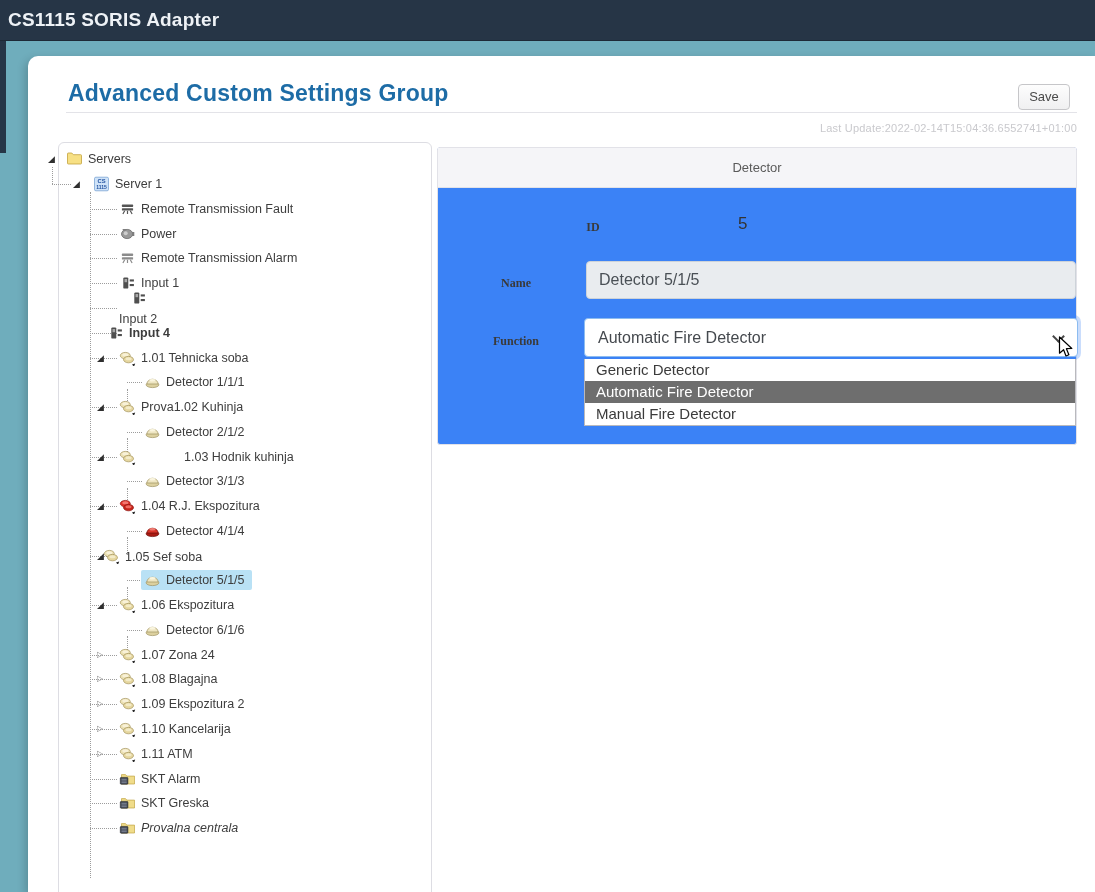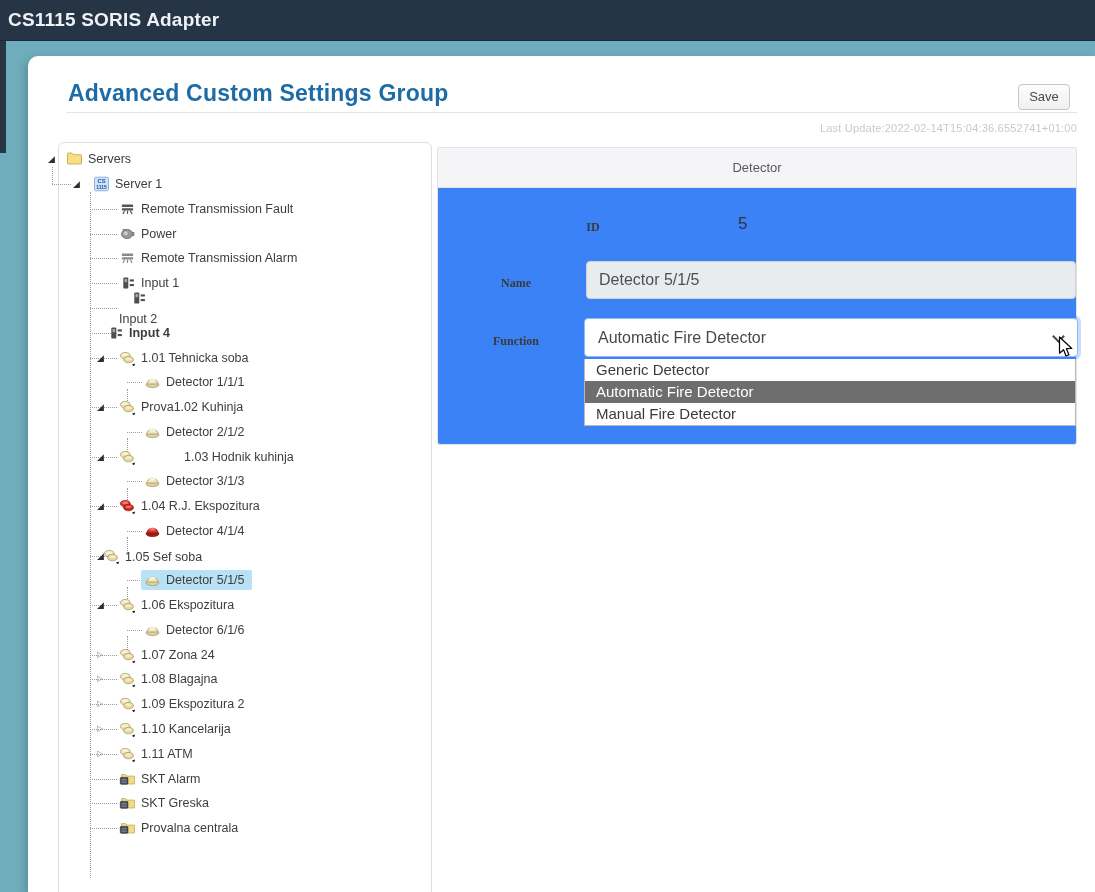--- a/index.html
+++ b/index.html
@@ -513,21 +513,21 @@
             <path d="M2 5 V3.6 h4 l1.4 1.5 H15 V13 H2 Z" fill="#f0dc8a" stroke="#c2a544" stroke-width="0.7"></path>
             <rect x="0.8" y="6.4" width="7.6" height="6.8" rx="0.8" fill="#414652" stroke="#23262e" stroke-width="0.6"></rect>
             <path d="M2 8.3 h5.2 M2 10 h5.2 M2 11.7 h5.2" stroke="#9aa2b5" stroke-width="0.7"></path>
           </svg>
         </span>
         <span class="tlabel">SKT Greska</span>
       </span>
     </div>
     <div class="tree-row">
       <span class="stub" style="left: 46px; width: 27px;"></span>
-      <span class="node" style="left: 72px;">
+      <span class="node" style="left: 72px; font-style: italic;">
         <span class="ticon">
           <svg viewBox="0 0 16 16">
             <path d="M2 5 V3.6 h4 l1.4 1.5 H15 V13 H2 Z" fill="#f0dc8a" stroke="#c2a544" stroke-width="0.7"></path>
             <rect x="0.8" y="6.4" width="7.6" height="6.8" rx="0.8" fill="#414652" stroke="#23262e" stroke-width="0.6"></rect>
             <path d="M2 8.3 h5.2 M2 10 h5.2 M2 11.7 h5.2" stroke="#9aa2b5" stroke-width="0.7"></path>
           </svg>
         </span>
         <span class="tlabel">Provalna centrala</span>
       </span>
     </div>

